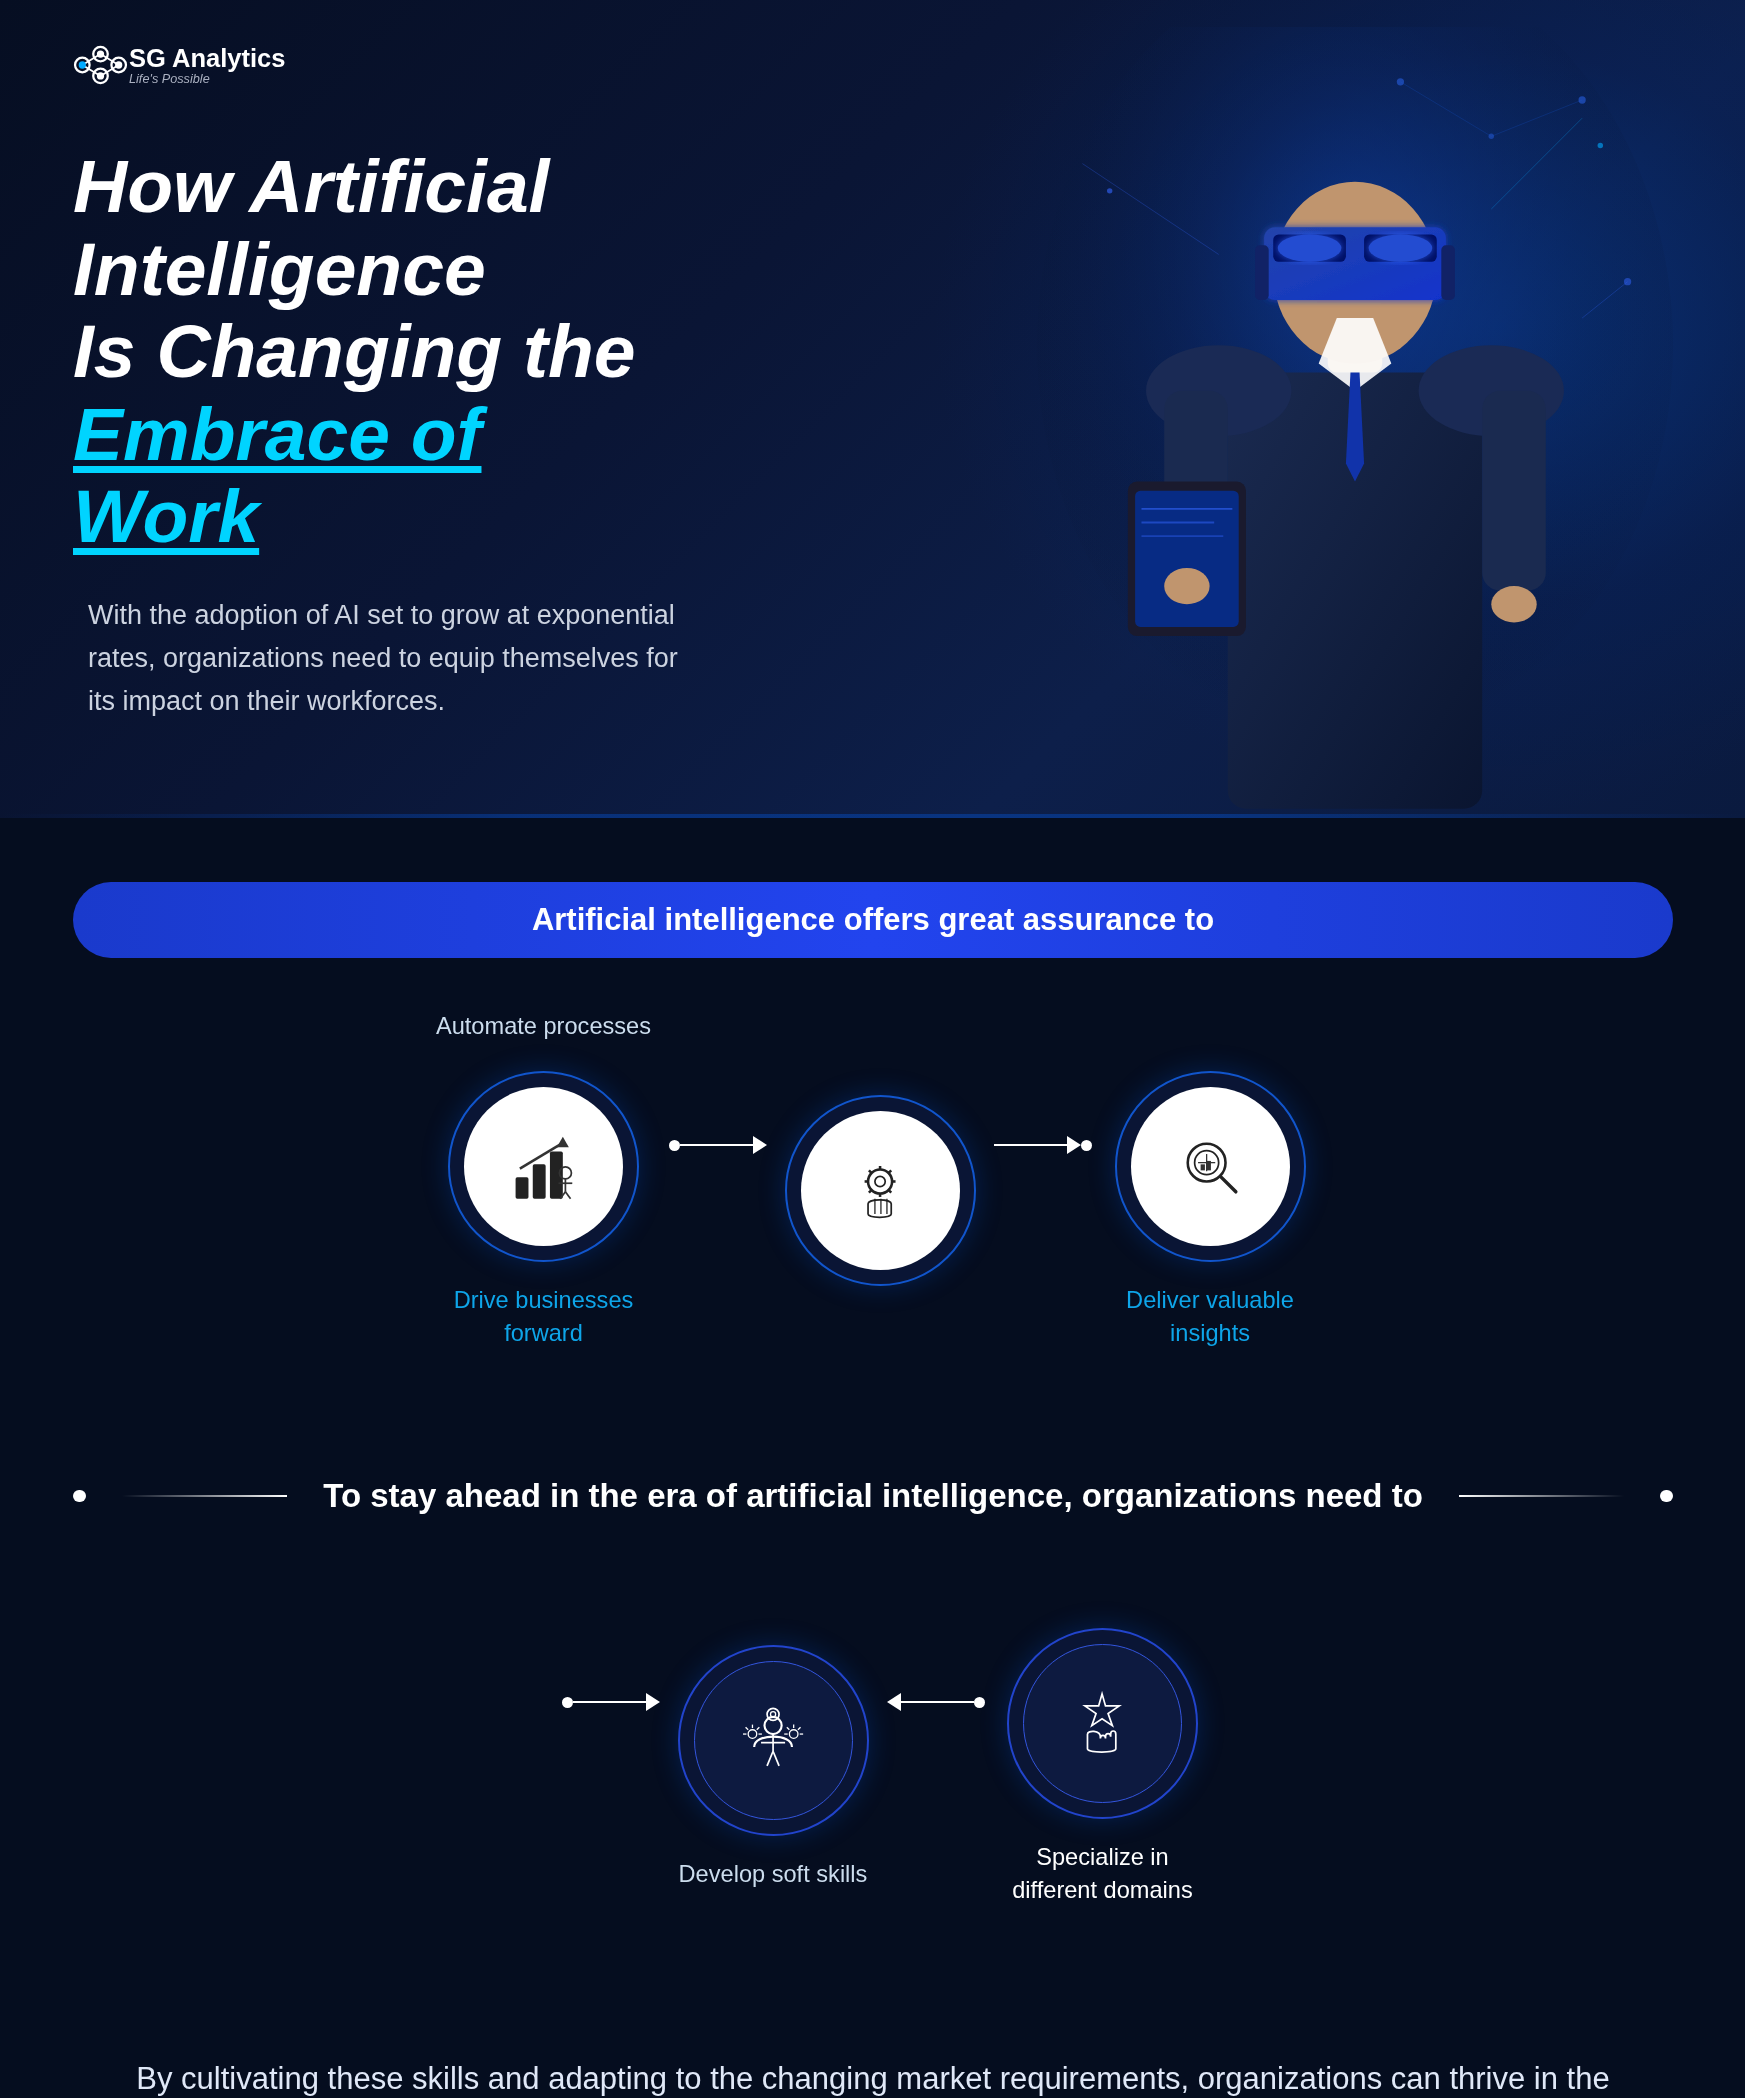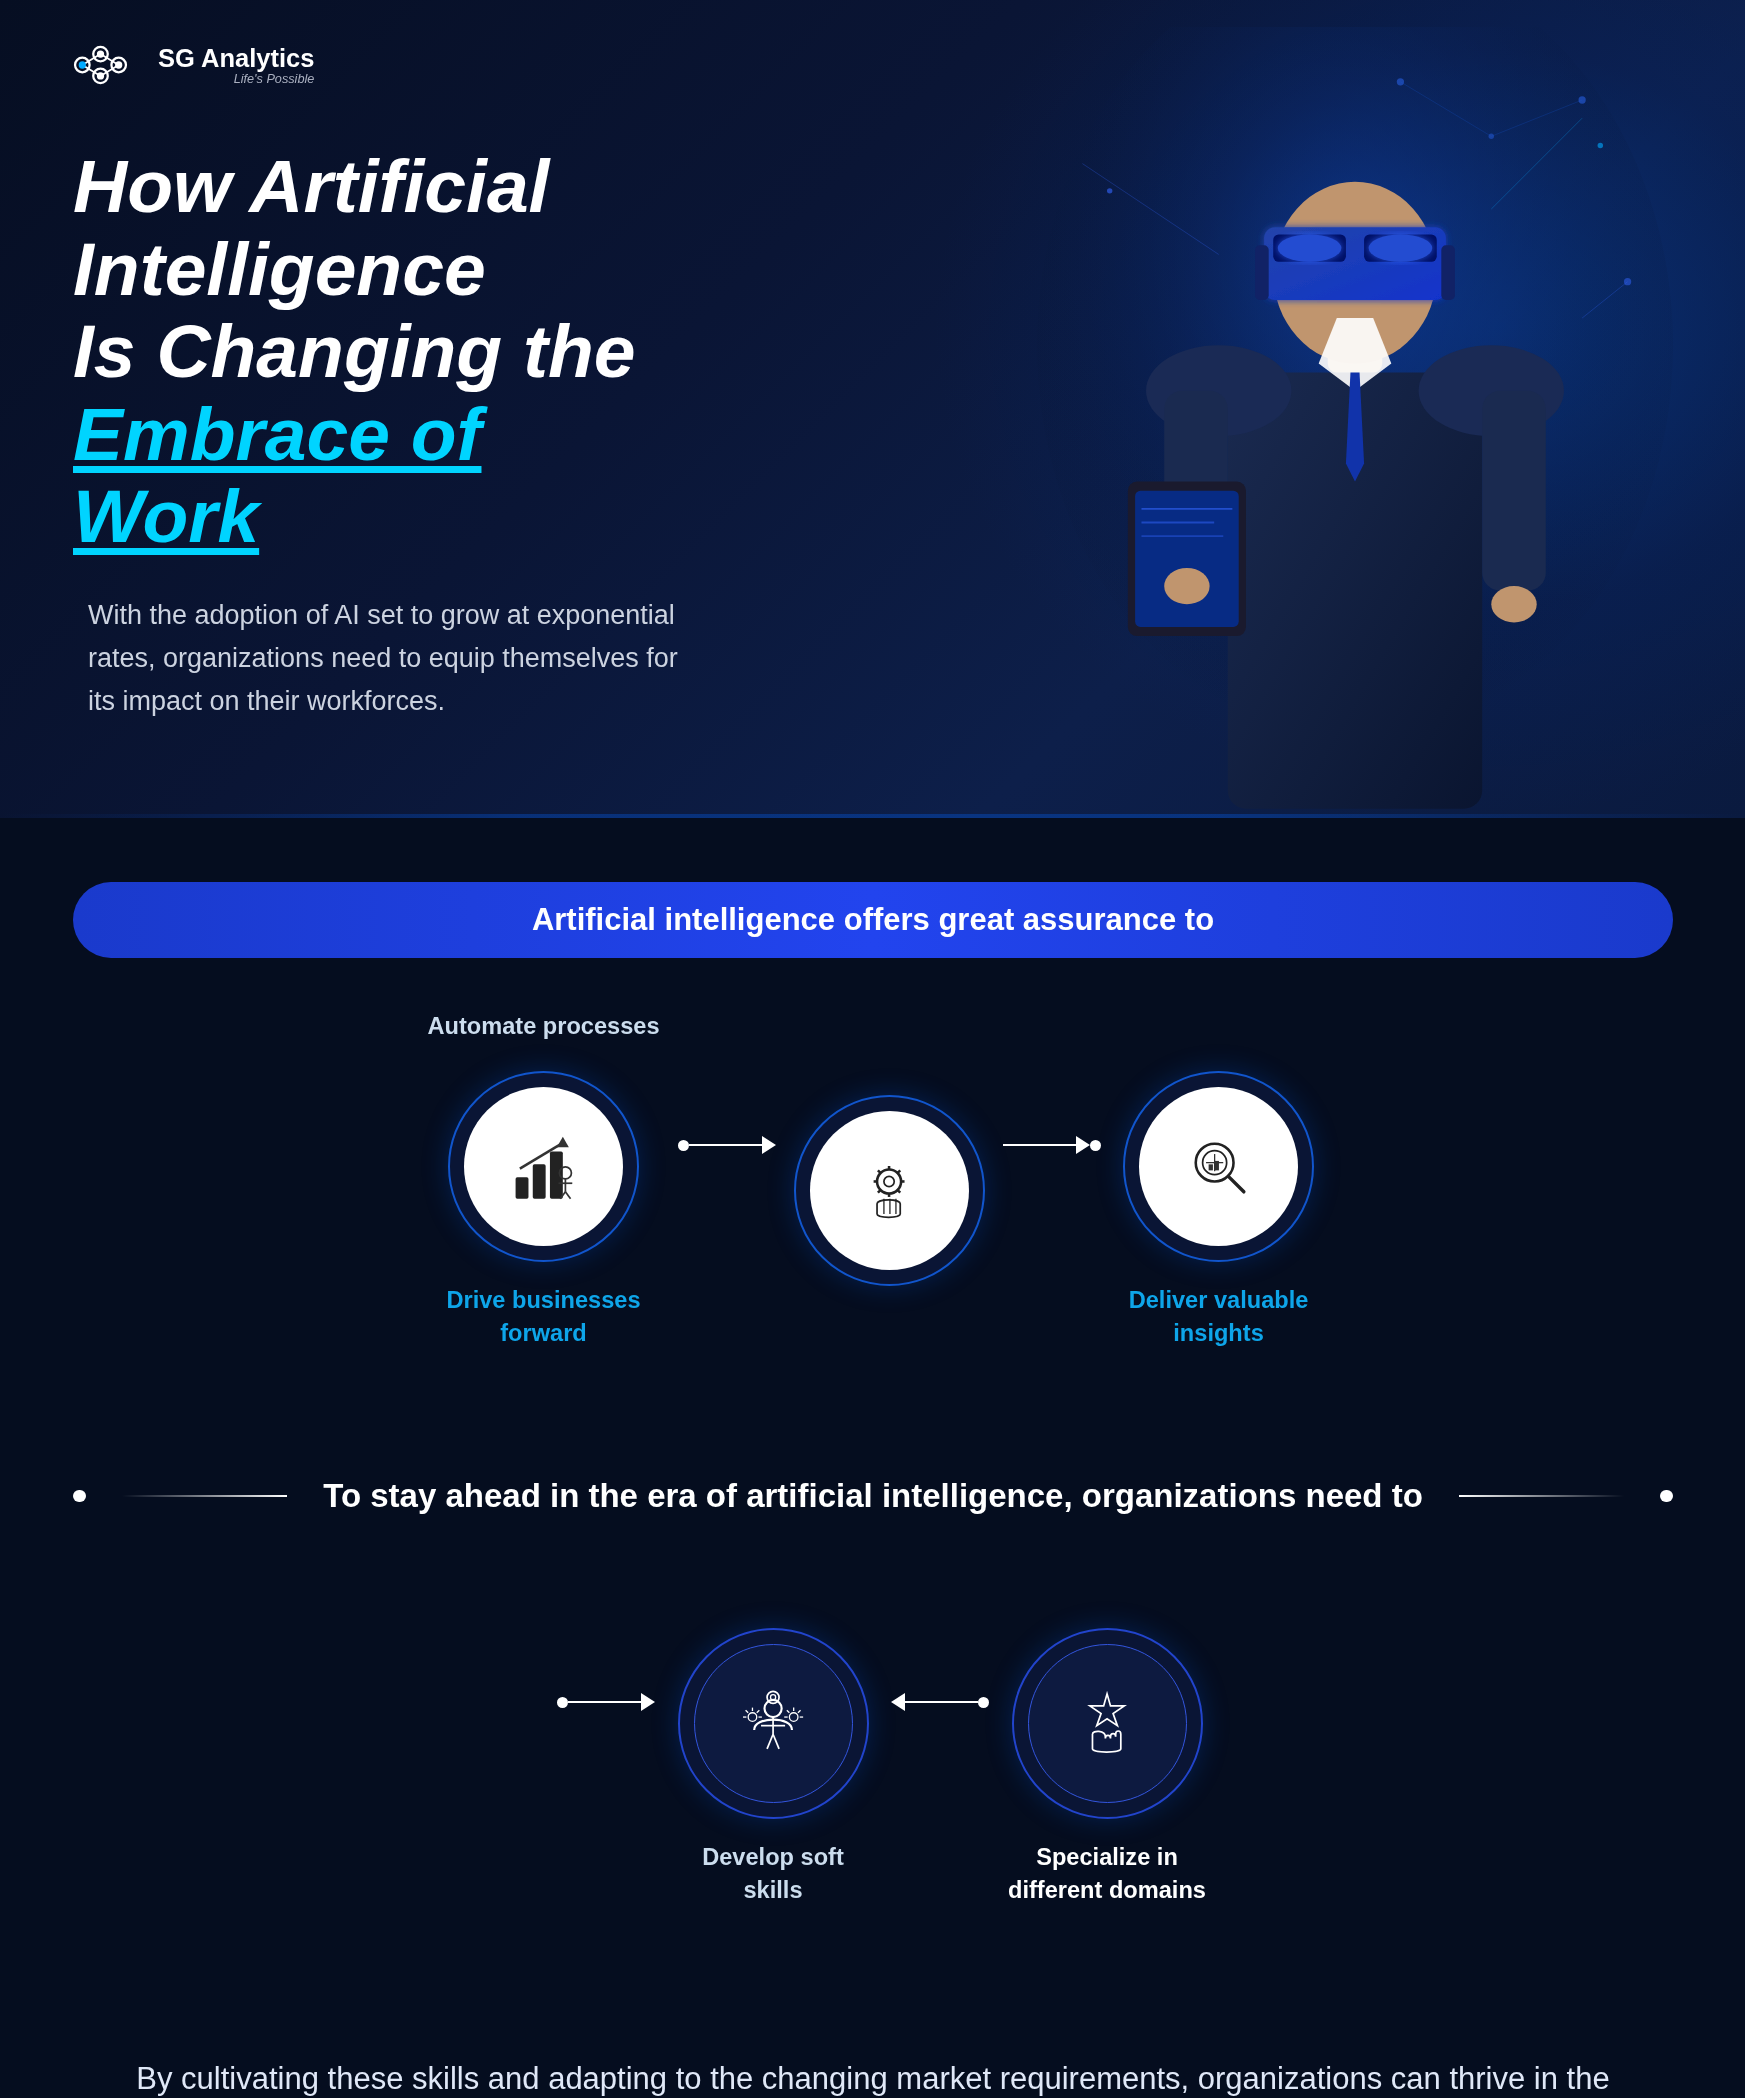--- a/index.html
+++ b/index.html
@@ -43,22 +43,21 @@
       height: 100%;
     }
 
     
     .logo-area {
       position: absolute;
       top: 44px;
       left: 73px;
       display: flex;
       align-items: center;
-      gap: 30px;
-      text-align: right;
+      gap: 1px;
     }
 
     .logo-icon {
       display: flex;
       align-items: center;
     }
 
     .logo-text-block {
       display: flex;
       flex-direction: column;
@@ -140,21 +139,20 @@
       color: #ffffff;
     }
 
     
     .circles-flow {
       display: flex;
       align-items: center;
       justify-content: center;
       position: relative;
       margin-bottom: 18px;
-      font-weight: bold;
     }
 
     .circle-item {
       display: flex;
       flex-direction: column;
       align-items: center;
       gap: 22px;
     }
 
     .circle-label-top {

